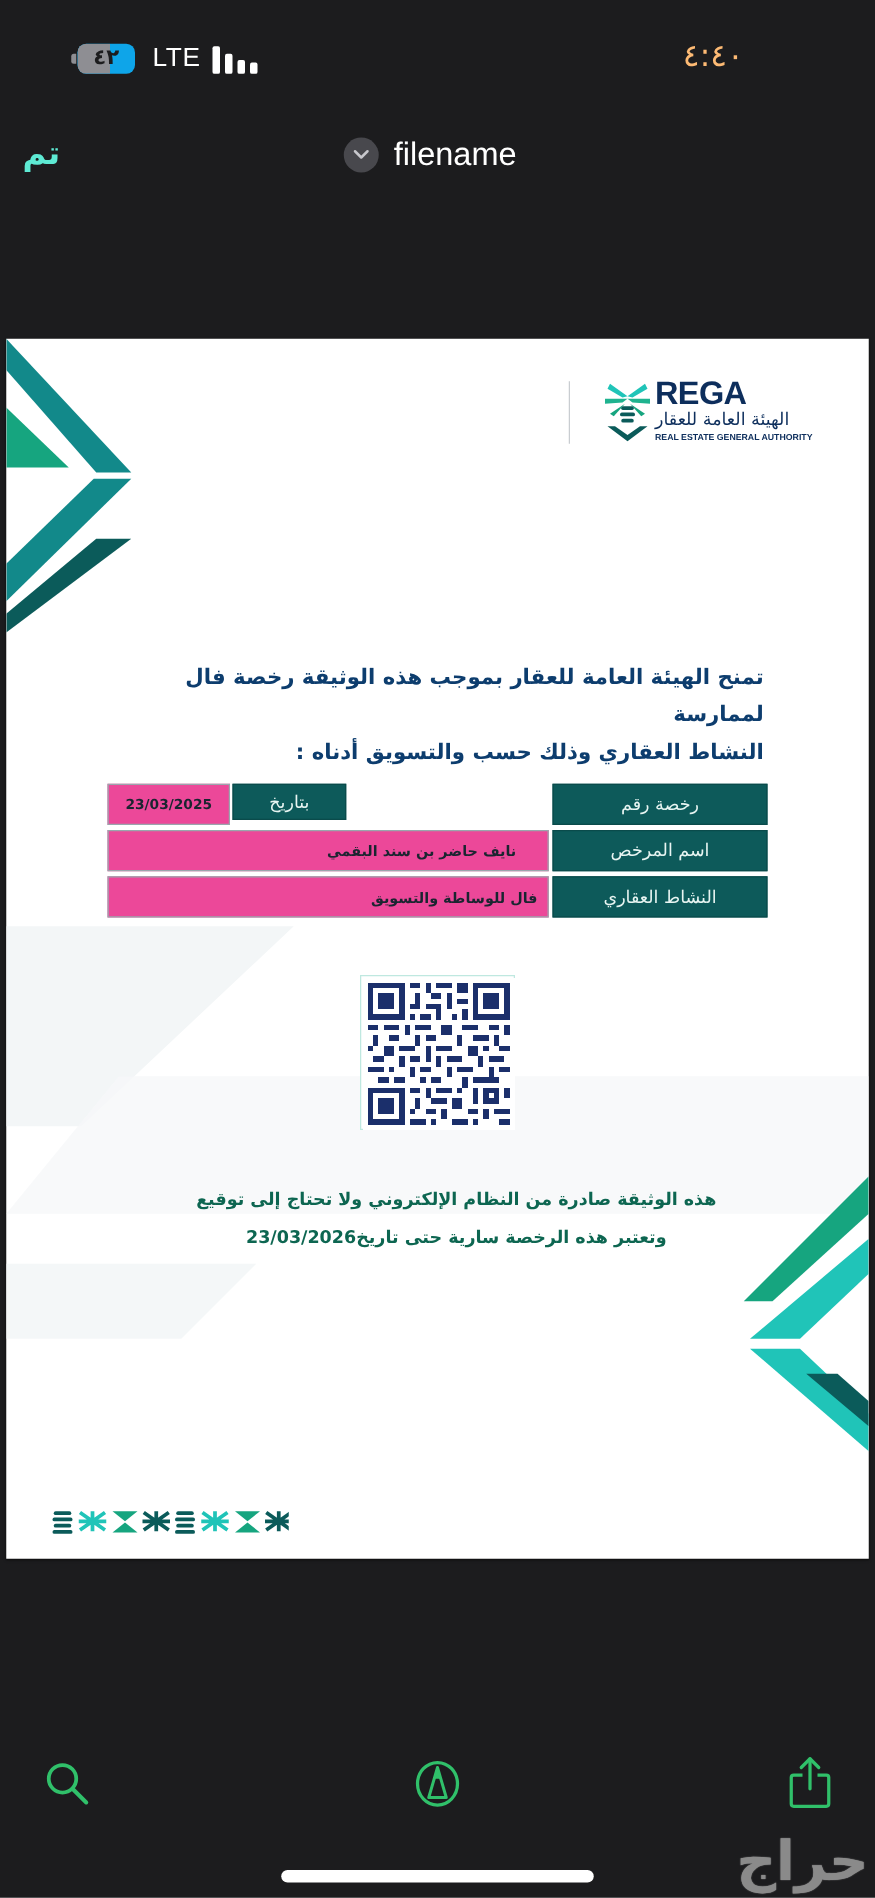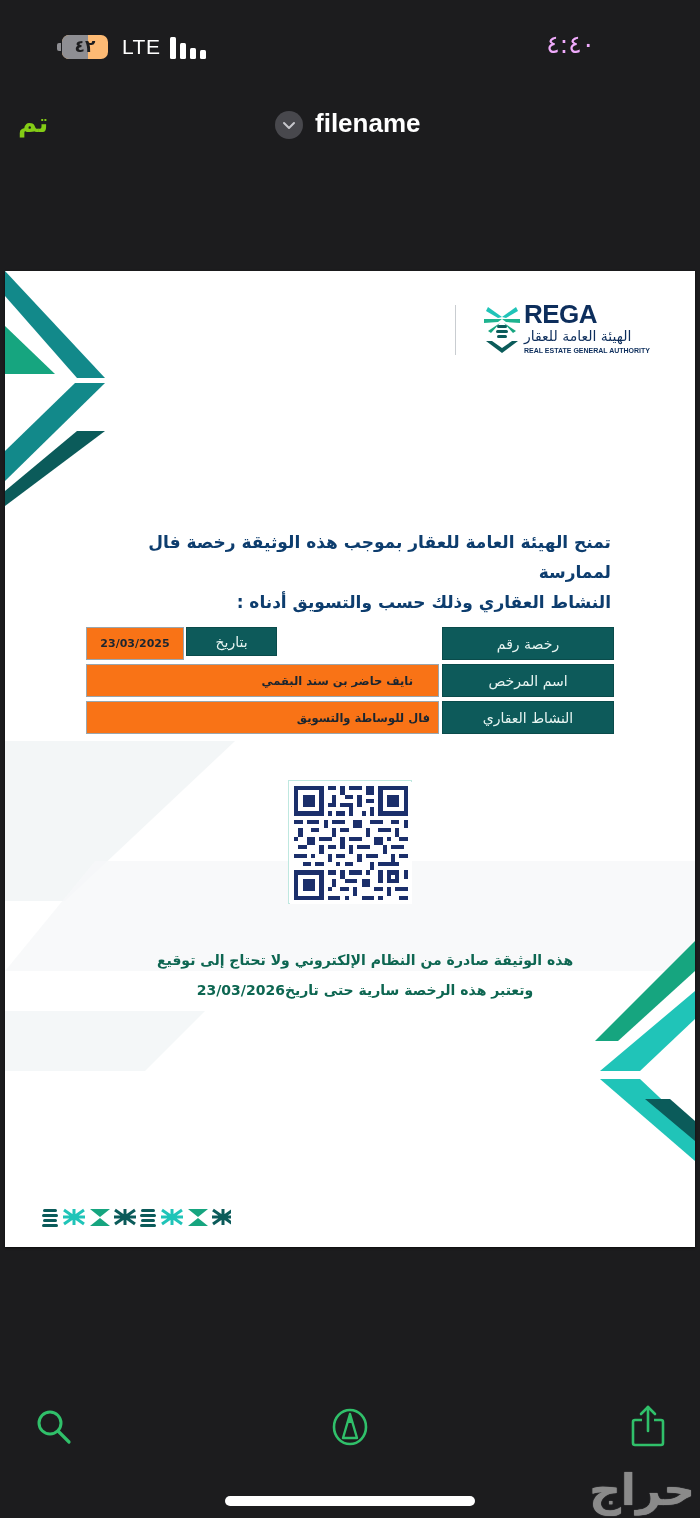--- a/index.html
+++ b/index.html
@@ -1,47 +1,47 @@
 <!DOCTYPE html>
 <html><head>
 <meta charset="utf-8">
 <style>
   * { box-sizing: border-box; margin: 0; padding: 0; }
   html, body { width: 700px; height: 1518px; background: #1c1c1e; overflow: hidden; }
   body { position: relative; font-family: "DejaVu Sans", sans-serif; color: #fff; }
 
   
   .status-bar { position: absolute; top: 0; left: 0; width: 700px; height: 95px; }
-  .battery { position: absolute; left: 62px; top: 35px; width: 46px; height: 24px; border-radius: 7px; background: #fdba74; overflow: hidden; }
+  .battery { position: absolute; left: 62px; top: 35px; width: 46px; height: 24px; border-radius: 7px; background: #0ea5e9; overflow: hidden; }
   .battery .fill-dark { position: absolute; left: 0; top: 0; width: 26px; height: 24px; background: #8e8e93; }
   .battery .num { position: absolute; left: 0; width: 46px; top: 1px; text-align: center; font-size: 17px; font-weight: bold; color: #1c1c1e; }
   .battery-nub { position: absolute; left: 57px; top: 43px; width: 4px; height: 8px; background: #8e8e93; border-radius: 2px 0 0 2px; }
   .lte { position: absolute; left: 122px; top: 35px; font-size: 21px; font-family: "Liberation Sans", sans-serif; color: #fff; letter-spacing: 0.5px; }
   .signal { position: absolute; left: 170px; top: 35px; width: 40px; height: 24px; }
   .signal span { position: absolute; bottom: 0; width: 6px; background: #fff; border-radius: 1.5px; }
-  .clock { position: absolute; right: 105px; top: 30px; font-size: 25px; color: #f0abfc; font-family: "DejaVu Sans", sans-serif; }
+  .clock { position: absolute; right: 105px; top: 30px; font-size: 25px; color: #fdba74; font-family: "DejaVu Sans", sans-serif; }
 
   
-  .nav-done { position: absolute; left: 18px; top: 108px; font-size: 26px; color: #84cc16; font-weight: bold; }
-  .nav-title-wrap { position: absolute; left: 275px; top: 108px; display: flex; align-items: flex-end; gap: 12px; font-weight: bold; }
+  .nav-done { position: absolute; left: 18px; top: 108px; font-size: 26px; color: #5eead4; font-weight: bold; }
+  .nav-title-wrap { position: absolute; left: 275px; top: 108px; display: flex; align-items: center; gap: 12px; }
   .chev-circle { width: 28px; height: 28px; border-radius: 50%; background: #48484d; display: flex; align-items: center; justify-content: center; }
   .nav-title { font-size: 26px; font-family: "Liberation Sans", sans-serif; color: #fff; }
 
   
   .doc { position: absolute; left: 5px; top: 271px; width: 690px; height: 976px; background: #fff; overflow: hidden; box-shadow: 0 1px 2px rgba(0,0,0,0.6); }
   .doc-watermark { position: absolute; left: 0; top: 0; width: 690px; height: 976px; pointer-events: none; }
 
   .logos { position: absolute; left: 310px; top: 30px; width: 360px; height: 60px; }
 
   .intro { position: absolute; right: 84px; top: 256px; width: 540px; direction: rtl; text-align: right; font-size: 17px; font-weight: bold; color: #0d3d6e; line-height: 30px; font-family: "DejaVu Sans", sans-serif; }
 
   .lic-table { position: absolute; left: 81px; top: 356px; width: 528px; }
   .row { position: absolute; left: 0; height: 33px; display: flex; }
   .cell-h { background: #0d5a5a; color: #e8f5f2; font-size: 14px; display: flex; align-items: center; justify-content: center; direction: rtl; border: 1px solid #0a4b4b; }
-  .cell-v { background: #f97316; border: 1px solid #9aa6ad; color: #1a2530; font-size: 11.5px; display: flex; align-items: center; font-weight: bold; }
+  .cell-v { background: #ec4899; border: 1px solid #9aa6ad; color: #1a2530; font-size: 11.5px; display: flex; align-items: center; font-weight: bold; }
 
   .qr { position: absolute; left: 283px; top: 509px; width: 124px; height: 124px; border: 1px solid #bfe8e0; background: #fff; }
 
   .footer-text { position: absolute; left: 120px; width: 480px; direction: rtl; text-align: center; font-size: 14px; font-weight: bold; color: #0d6651; }
   .footer-text.l1 { top: 681px; }
   .footer-text.l2 { top: 711px; }
 
   .pattern { position: absolute; left: 36px; top: 935px; width: 190px; height: 22px; }
 
   

